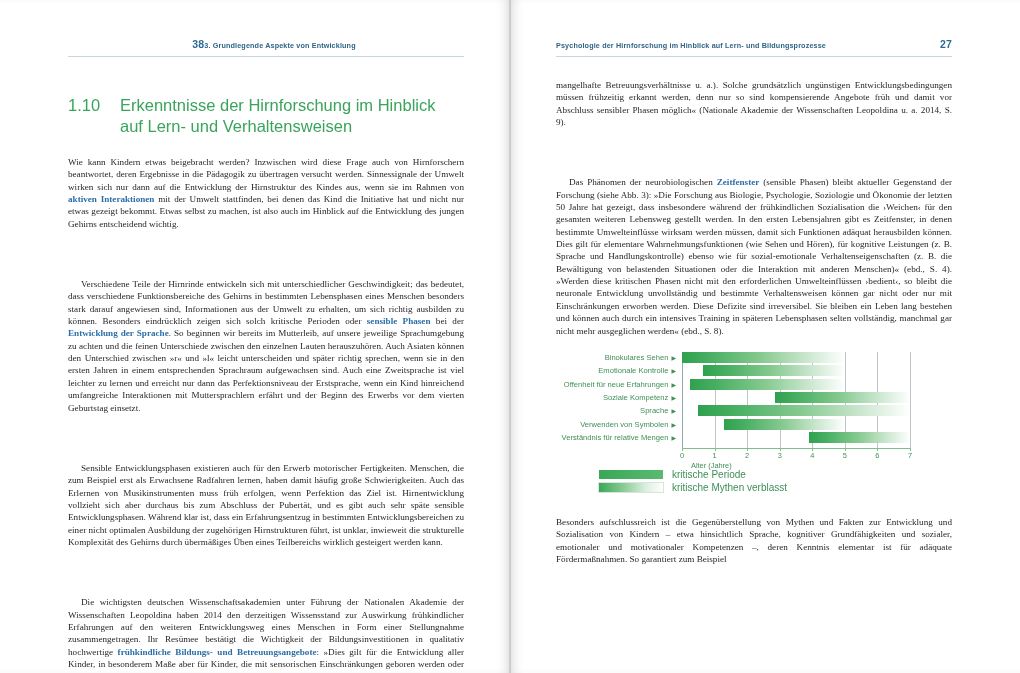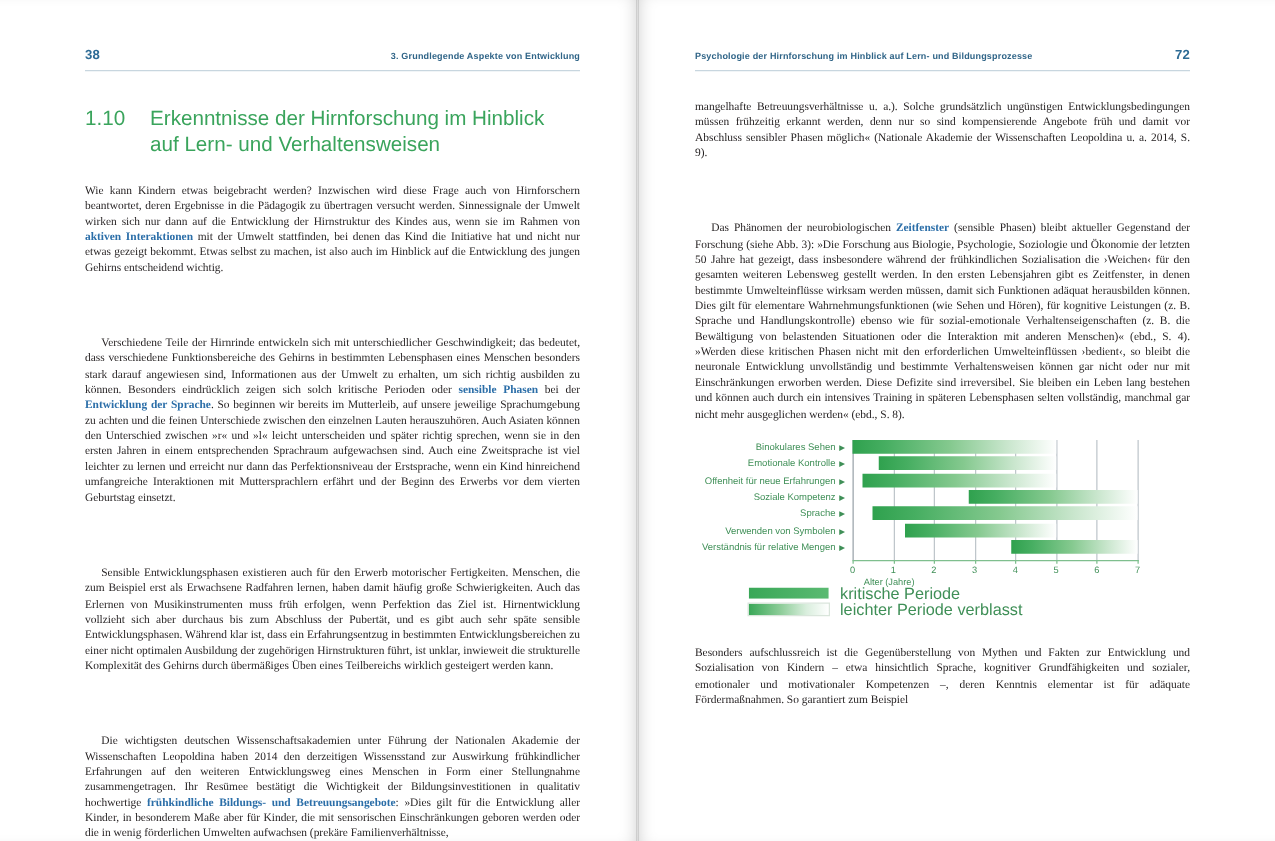--- a/index.html
+++ b/index.html
@@ -35,35 +35,35 @@
 
   
   .runhead{
     display:flex;align-items:baseline;
     font-family:"Liberation Sans", sans-serif;
     font-size:7.2px;
     letter-spacing:0.15px;
     color:#3b6e8f;
     height:13px;
   }
-  .runhead.left-head{justify-content:space-between;}
+  .runhead.left-head{justify-content:center;margin-left:16px;}
   .runhead.right-head{justify-content:space-between;}
   .folio{
     font-family:"Liberation Sans", sans-serif;
     font-size:10.5px;font-weight:bold;color:#2d6b95;
   }
   .runtitle{font-size:7.2px;color:#2f6487;font-weight:600;}
   .rule{
     height:1px;background:#c8d6df;margin-top:5px;margin-bottom:0;
   }
 
   
   .chapter-head{
     display:flex;
-    margin-top:28px;
+    margin-top:38px;
     margin-bottom:19px;
     color:#3aa45c;
     font-family:"Liberation Sans", sans-serif;
   }
   .chapter-num{
     font-size:16.5px;
     line-height:21px;
     width:52px;
     flex:none;
     color:#3aa45c;
@@ -145,21 +145,21 @@
     white-space:nowrap;
     line-height:11px;
     top:0;
   }
   .cat-label .arrow{margin-left:3px;font-size:6px;}
 
   .legend{
     position:absolute;
     left:42px;top:119px;
     font-family:"Liberation Sans", sans-serif;
-    font-size:13px;
+    font-size:10px;
     color:#3f8f57;
   }
   .legend-row{display:flex;align-items:center;height:11px;margin-bottom:2px;}
   .swatch{
     width:64px;height:9px;flex:none;margin-right:8px;border:0.5px solid #ffffff;
   }
   .swatch.solid{background:linear-gradient(to right,#39a757,#5bba72);}
   .swatch.faded{background:linear-gradient(to right,#39a757 0%,#8ecd99 40%,#d9eedd 72%,#ffffff 100%);border:0.5px solid #d9e5db;}
 </style>
 </head>
@@ -190,21 +190,21 @@
     <p class="body">Sensible Entwicklungsphasen existieren auch für den Erwerb motorischer Fertigkeiten. Menschen, die zum Beispiel erst als Erwachsene Radfahren lernen, haben damit häufig große Schwierigkeiten. Auch das Erlernen von Musikinstrumenten muss früh erfolgen, wenn Perfektion das Ziel ist. Hirnentwicklung vollzieht sich aber durchaus bis zum Abschluss der Pubertät, und es gibt auch sehr späte sensible Entwicklungsphasen. Während klar ist, dass ein Erfahrungsentzug in bestimmten Entwicklungsbereichen zu einer nicht optimalen Ausbildung der zugehörigen Hirnstrukturen führt, ist unklar, inwieweit die strukturelle Komplexität des Gehirns durch übermäßiges Üben eines Teilbereichs wirklich gesteigert werden kann.</p>
 
     <p class="body"><span>Die wichtigsten deutschen Wissenschaftsakademien unter Führung der Nationalen Akademie der Wissenschaften Leopoldina haben 2014 den derzeitigen Wissensstand zur Auswirkung frühkindlicher Erfahrungen auf den weiteren Entwicklungsweg eines Menschen in Form einer Stellungnahme zusammengetragen. Ihr Resümee bestätigt die Wichtigkeit der Bildungsinvestitionen in qualitativ hochwertige </span><span class="blue">frühkindliche Bildungs- und Betreuungsangebote</span><span>: »Dies gilt für die Entwicklung aller Kinder, in besonderem Maße aber für Kinder, die mit sensorischen Einschränkungen geboren werden oder die in wenig förderlichen Umwelten aufwachsen (prekäre Familienverhältnisse,</span></p>
 
   </div>
 
   <div class="page right">
 
     <div class="runhead right-head">
       <span class="runtitle">Psychologie der Hirnforschung im Hinblick auf Lern- und Bildungsprozesse</span>
-      <span class="folio">72</span>
+      <span class="folio">27</span>
     </div>
     <div class="rule"></div>
 
     <p class="body" style="margin-top:22px;">mangelhafte Betreuungsverhältnisse u. a.). Solche grundsätzlich ungünstigen Entwicklungsbedingungen müssen frühzeitig erkannt werden, denn nur so sind kompensierende Angebote früh und damit vor Abschluss sensibler Phasen möglich« (Nationale Akademie der Wissenschaften Leopoldina u. a. 2014, S. 9).</p>
 
     <p class="body"><span>Das Phänomen der neurobiologischen </span><span class="blue">Zeitfenster</span><span> (sensible Phasen) bleibt aktueller Gegenstand der Forschung (siehe Abb. 3): »Die Forschung aus Biologie, Psychologie, Soziologie und Ökonomie der letzten 50 Jahre hat gezeigt, dass insbesondere während der frühkindlichen Sozialisation die ›Weichen‹ für den gesamten weiteren Lebensweg gestellt werden. In den ersten Lebensjahren gibt es Zeitfenster, in denen bestimmte Umwelteinflüsse wirksam werden müssen, damit sich Funktionen adäquat herausbilden können. Dies gilt für elementare Wahrnehmungsfunktionen (wie Sehen und Hören), für kognitive Leistungen (z. B. Sprache und Handlungskontrolle) ebenso wie für sozial-emotionale Verhaltenseigenschaften (z. B. die Bewältigung von belastenden Situationen oder die Interaktion mit anderen Menschen)« (ebd., S. 4). »Werden diese kritischen Phasen nicht mit den erforderlichen Umwelteinflüssen ›bedient‹, so bleibt die neuronale Entwicklung unvollständig und bestimmte Verhaltensweisen können gar nicht oder nur mit Einschränkungen erworben werden. Diese Defizite sind irreversibel. Sie bleiben ein Leben lang bestehen und können auch durch ein intensives Training in späteren Lebensphasen selten vollständig, manchmal gar nicht mehr ausgeglichen werden« (ebd., S. 8).</span></p>
 
     <div class="figure">
       <div class="chart" id="chart">
           <div class="gridline" style="left: 126px; height: 95.8px; top: 2px; background: rgb(154, 164, 170);"></div>
@@ -262,21 +262,21 @@
           <div class="ticklabel" style="left: 354px; top: 100.8px;">7</div>
           <div class="xlabel" style="left: 155.314px; top: 110.8px;">Alter (Jahre)</div>
         </div>
       <div class="legend">
         <div class="legend-row">
           <span class="swatch solid"></span>
           <span>kritische Periode</span>
         </div>
         <div class="legend-row">
           <span class="swatch faded"></span>
-          <span>leichter Periode verblasst</span>
+          <span>kritische Mythen verblasst</span>
         </div>
       </div>
     </div>
 
 
     <p class="body" style="margin-top:16px;">Besonders aufschlussreich ist die Gegenüberstellung von Mythen und Fakten zur Entwicklung und Sozialisation von Kindern – etwa hinsichtlich Sprache, kognitiver Grundfähigkeiten und sozialer, emotionaler und motivationaler Kompetenzen –, deren Kenntnis elementar ist für adäquate Fördermaßnahmen. So garantiert zum Beispiel</p>
 
   </div>
 
   <div class="gutter"></div>

